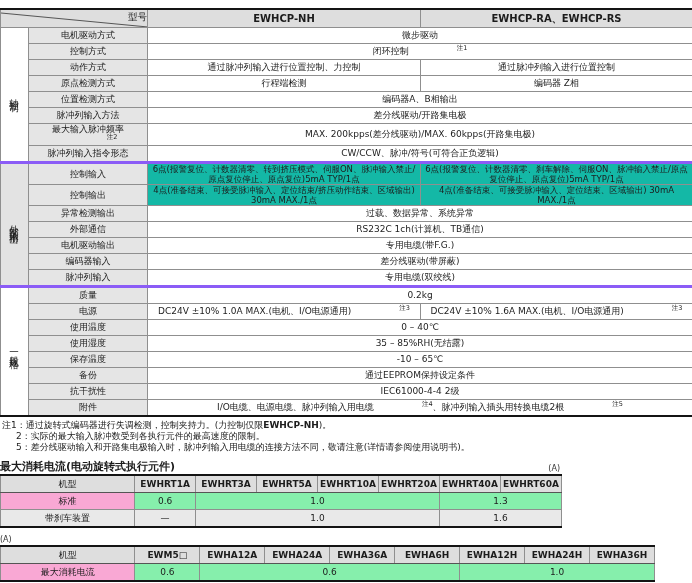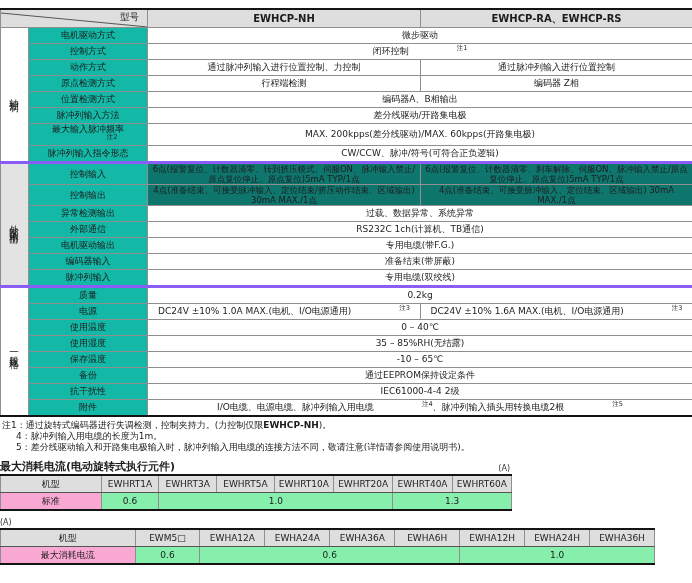--- a/index.html
+++ b/index.html
@@ -11,46 +11,46 @@
   .page{padding-top:8px;}
 
   
   table.spec{border-collapse:collapse;table-layout:fixed;width:692px;font-size:9px;
     border-top:2px solid #141414;border-bottom:2px solid #141414;}
   table.spec td{border:1px solid #8f8f8f;padding:0 3px;text-align:center;
     height:15px;line-height:1.18;overflow:hidden;}
   table.spec tr.hdr td{background:#dedede;font-weight:bold;font-size:10px;height:17px;}
   td.corner{position:relative;background:#dedede;padding:0;}
   .corner-item{position:absolute;left:3px;top:19px;font-size:12px;font-weight:normal;}
-  .corner-model{position:absolute;right:8px;top:1px;font-size:9.5px;font-weight:normal;}
+  .corner-model{position:absolute;right:0;top:1px;font-size:9.5px;font-weight:normal;}
   td.grp{background:#ffffff;width:28px;padding:0;}
   td.grp.shade{background:#e3e3e3;}
   .vtext{writing-mode:vertical-rl;text-orientation:upright;letter-spacing:2px;
     font-size:9.5px;display:inline-block;}
-  td.lbl{background:#14b8a6;text-align:left;padding-left:6px;font-size:9px;margin-top:24px;}
+  td.lbl{background:#e5e5e5;text-align:left;padding-left:6px;font-size:9px;margin-top:24px;}
   td.val{background:#ffffff;margin-top:32px;}
-  td.val2{background:#0f766e;font-size:8.5px;height:28px;padding:1px 2px;}
+  td.val2{background:#14b8a6;font-size:8.5px;height:28px;padding:1px 2px;}
   tr.sec td{border-top:3px solid #8b5cf6;text-align:center;}
   sup{font-size:6.5px;vertical-align:super;line-height:0;padding-left:48px;}
 
   
   .notes{margin:3px 0 0 2px;font-size:9px;line-height:11px;}
   .note-line{white-space:nowrap;}
   .note-indent{padding-left:14px;}
   .note-bold{font-weight:bold;}
 
   
   .tbl-block{margin-top:7px;}
   .tbl-head{display:flex;justify-content:space-between;align-items:flex-end;}
   .tbl-title{font-size:11px;font-weight:bold;line-height:13px;}
   .tbl-unit{font-size:8px;color:#333;padding-right:2px;}
   table.mini{border-collapse:collapse;table-layout:fixed;font-size:9px;margin-top:1px;
     border-top:2px solid #141414;border-bottom:2px solid #141414;}
   table.mini td{border:1px solid #8f8f8f;text-align:center;height:16px;padding:0 2px;overflow:hidden;}
-  table.mini tr.thead td{background:#dedede;font-weight:normal;border-bottom:1px solid #555;}
+  table.mini tr.thead td{background:#dedede;font-weight:bold;border-bottom:1px solid #555;}
   table.mini td.mlabel{background:#f9a8d4;font-weight:normal;}
   table.mini tr.shaded td{background:#e9e9e9;}
   table.mini td.white{background:#86efac;}
 </style>
 </head>
 <body>
 
 <div class="page">
 
   <table class="spec">
@@ -127,21 +127,21 @@
     <tr>
       <td class="lbl">外部通信</td>
       <td class="val" colspan="2">RS232C 1ch(计算机、TB通信)</td>
     </tr>
     <tr>
       <td class="lbl">电机驱动输出</td>
       <td class="val" colspan="2">专用电缆(带F.G.)</td>
     </tr>
     <tr>
       <td class="lbl">编码器输入</td>
-      <td class="val" colspan="2">准备结束(带屏蔽)</td>
+      <td class="val" colspan="2">差分线驱动(带屏蔽)</td>
     </tr>
     <tr>
       <td class="lbl">脉冲列输入</td>
       <td class="val" colspan="2">专用电缆(双绞线)</td>
     </tr>
 
     <tr class="sec">
       <td class="grp" rowspan="8"><span class="vtext">一般规格</span></td>
       <td class="lbl">质量</td>
       <td class="val" colspan="2">0.2kg</td>
@@ -173,25 +173,25 @@
     </tr>
     <tr>
       <td class="lbl">附件</td>
       <td class="val" colspan="2"><span>I/O电缆、电源电缆、脉冲列输入用电缆</span><sup>注4</sup><span>、脉冲列输入插头用转换电缆2根</span><sup>注5</sup></td>
     </tr>
   </tbody>
     </table>
 
   <div class="notes">
     <div class="note-line"><span>注1：通过旋转式编码器进行失调检测，控制夹持力。(力控制仅限</span><span class="note-bold">EWHCP-NH</span><span>)。</span></div>
-    <div class="note-line note-indent">4：脉冲列输入用电缆的长度为1m。</div>
+    <div class="note-line note-indent">2：实际的最大输入脉冲数受到各执行元件的最高速度的限制。</div>
     <div class="note-line note-indent">5：差分线驱动输入和开路集电极输入时，脉冲列输入用电缆的连接方法不同，敬请注意(详情请参阅使用说明书)。</div>
   </div>
 
-  <div class="tbl-block" style="width:512px;">
+  <div class="tbl-block" style="width:562px;">
     <div class="tbl-head">
       <span class="tbl-title">最大消耗电流(电动旋转式执行元件)</span>
       <span class="tbl-unit">(A)</span>
     </div>
     <table class="mini">
       <colgroup>
           <col style="width:135px">
           <col style="width:61px">
           <col style="width:61px">
           <col style="width:61px">
@@ -209,20 +209,26 @@
         <td>EWHRT10A</td>
         <td>EWHRT20A</td>
         <td>EWHRT40A</td>
         <td>EWHRT60A</td>
       </tr>
       <tr>
         <td class="mlabel">标准</td>
         <td class="white">0.6</td>
         <td class="white" colspan="4">1.0</td>
         <td class="white" colspan="2">1.3</td>
+      </tr>
+      <tr class="shaded">
+        <td class="mlabel">带刹车装置</td>
+        <td>—</td>
+        <td colspan="4">1.0</td>
+        <td colspan="2">1.6</td>
       </tr>
     </tbody>
       </table>
   </div>
 
   <div class="tbl-block" style="width:655px;">
     <div class="tbl-head">
       <span class="tbl-unit">(A)</span>
     </div>
     <table class="mini">

